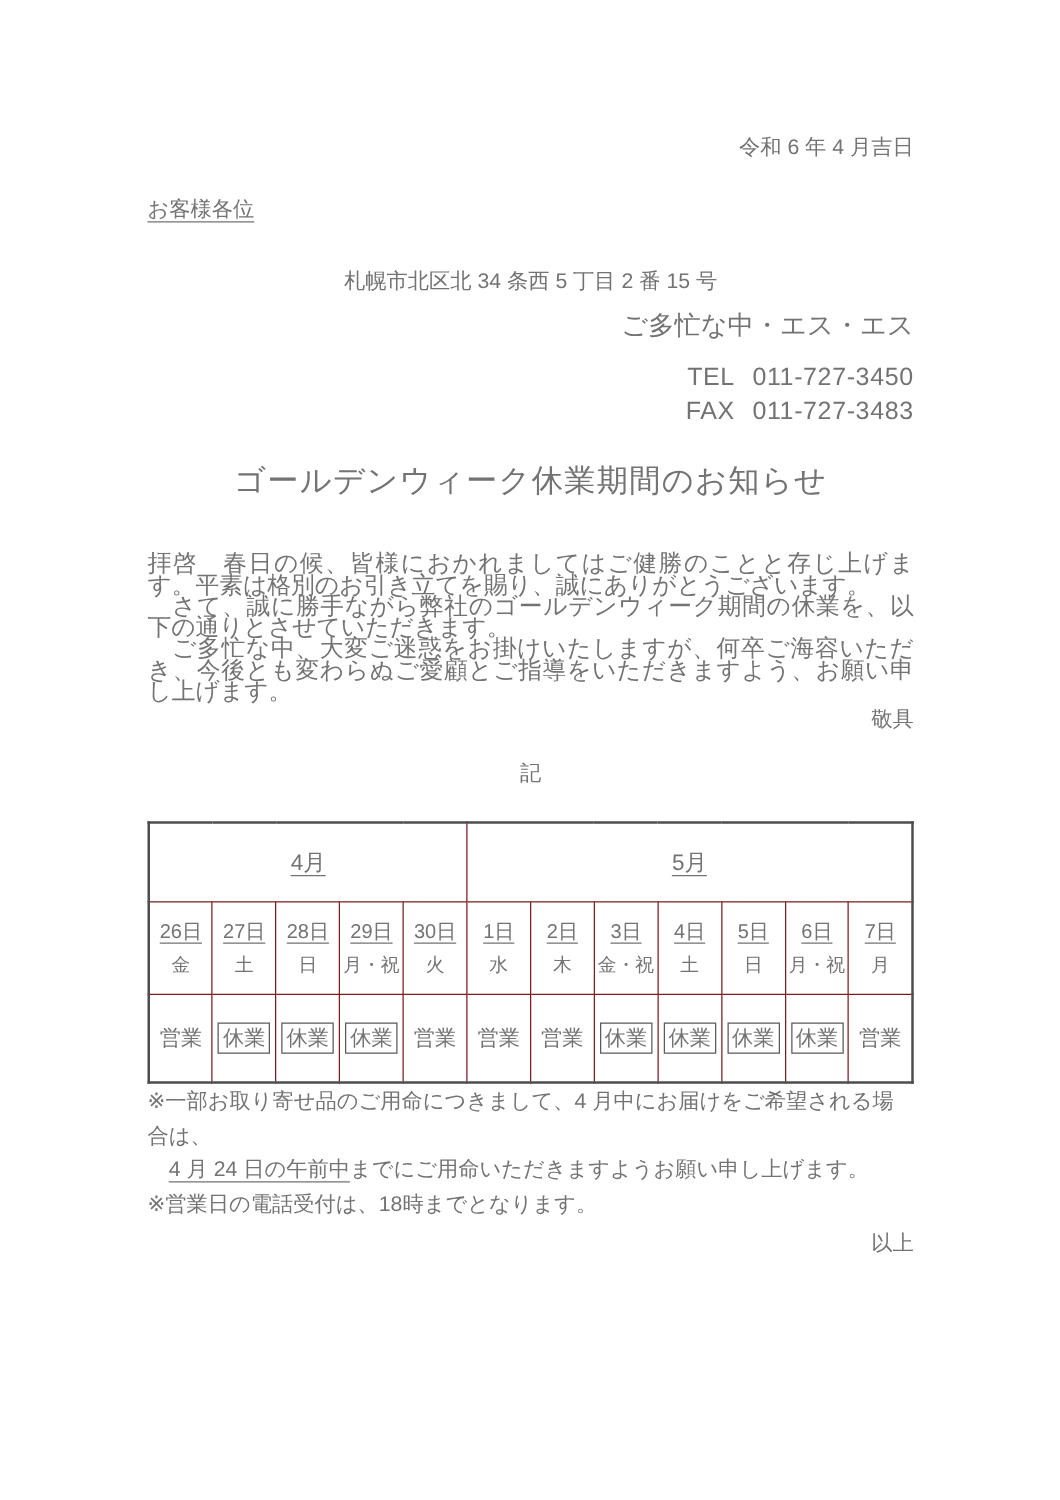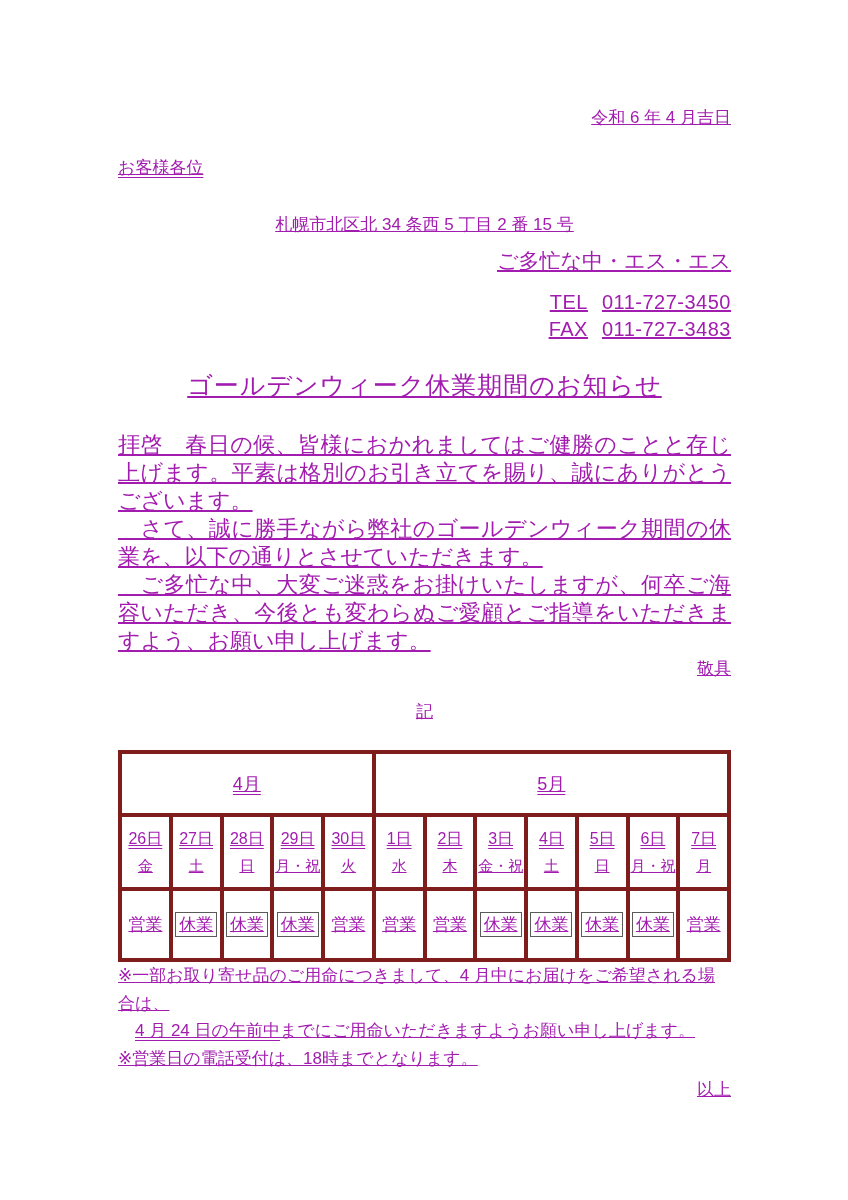--- a/index.html
+++ b/index.html
@@ -1,43 +1,43 @@
 <!DOCTYPE html>
 <html><head>
 <meta charset="utf-8">
 <style>
   * { box-sizing: border-box; }
   html, body { margin: 0; padding: 0; background: #e8e8e8; }
   .page {
     width: 848px; height: 1200px; margin: 0 auto; background: #ffffff;
     font-family: "Liberation Sans", "DejaVu Sans", sans-serif;
-    color: #a21caf; overflow: hidden; position: relative; text-decoration: underline;
+    color: #737373; overflow: hidden; position: relative;
   }
   .content { margin: 0 117px 0 118px; }
   .u { text-decoration: underline; text-underline-offset: 4px; }
   .date-line { padding-top: 106px; text-align: right; font-size: 17px; line-height: 24px; }
   .recipient { margin-top: 26px; font-size: 17px; line-height: 24px; }
   .address  { margin-top: 33px; text-align: center; font-size: 17px; line-height: 24px; }
   .company  { margin-top: 10px; text-align: right; font-size: 21px; line-height: 28px; }
   .telfax   { margin-top: 14px; text-align: right; font-size: 20px; line-height: 27px; letter-spacing: 0.5px; }
   .telfax .num { margin-left: 14px; }
   .title {
     margin: 24px 0 0 0; text-align: center; font-size: 25px;
     line-height: 36px; font-weight: normal; letter-spacing: 1px;
   }
-  .body-text { margin-top: 28px; font-size: 22px; line-height: 28px; }
+  .body-text { margin-top: 40px; font-size: 19px; line-height: 17px; }
   .body-text p { margin: 0; text-align: justify; }
   .closing { text-align: right; font-size: 17px; line-height: 27px; margin-top: 0px; }
   .ki { margin-top: 18px; text-align: center; font-size: 17px; line-height: 24px; }
   table.schedule {
     margin-top: 26px; width: 613px; table-layout: fixed;
     border-collapse: collapse; border: 2px solid #4d4d4d;
   }
   table.schedule th, table.schedule td {
-    border: 4px solid #7f1d1d; text-align: center;
+    border: 1px solid #7f1d1d; text-align: center;
     font-weight: normal; padding: 0; vertical-align: middle;
   }
   tr.month-row th { height: 63px; font-size: 18px; }
   tr.date-row td { height: 74px; font-size: 16px; }
   .wd { font-size: 15px; margin-top: 7px; }
   tr.status-row td { height: 71px; font-size: 17px; }
   .status.boxed { border: 1px solid #5a5a5a; padding: 2px 3px; }
   .notes { font-size: 17px; line-height: 27.5px; }
   .notes p { margin: 0; }
   .indent { display: inline-block; width: 17px; }

